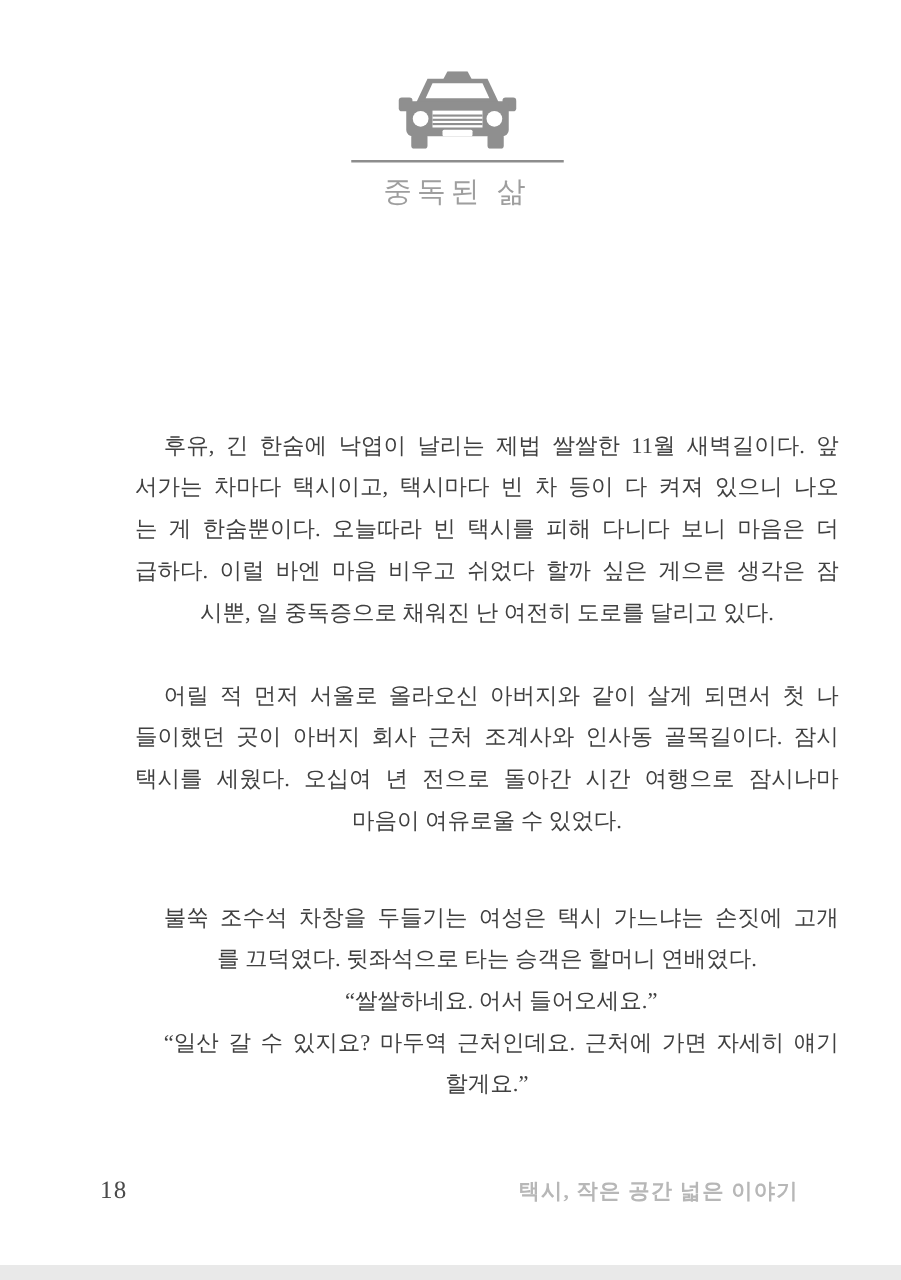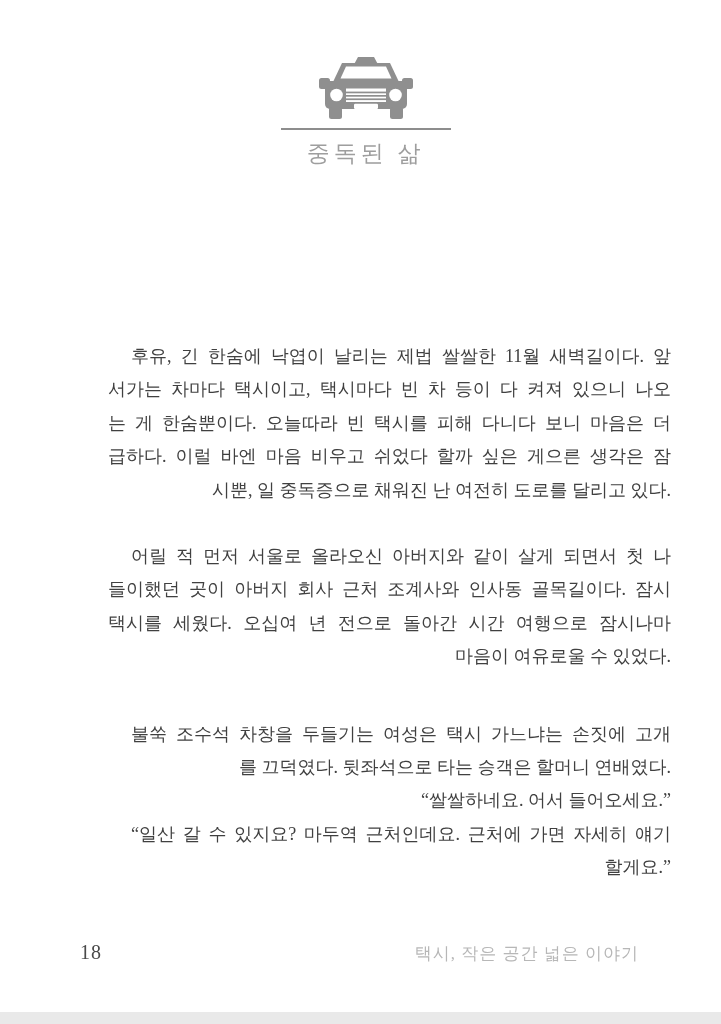--- a/index.html
+++ b/index.html
@@ -39,21 +39,21 @@
     left:80px;
     width:563px;
     color:#404040;
     font-size:18px;
     line-height:33.4px;
     margin-left:28px;
   }
   .para{margin:0;}
   .para.gap1{margin-top:33px;}
   .para.gap2{margin-top:44px;}
-  .line{display:block;text-align:right;}
+  .line{display:block;text-align:center;}
   .line.j{text-align:justify;text-align-last:justify;}
   .line.indent{padding-left:23px;}
   
   .footer{
     position:absolute;
     top:941px;
     left:80px;
     right:80px;
     display:flex;
     justify-content:space-between;
@@ -63,20 +63,21 @@
   .page-number{
     font-size:20px;
     color:#4a4a4a;
     letter-spacing:1px;
   }
   .book-title{
     font-size:17px;
     color:#b7b7b7;
     letter-spacing:1px;
     margin-right:12px;
+    font-weight:bold;
   }
 </style>
 </head>
 <body>
 
 <div class="page">
 
   <div class="chapter-head">
     <svg class="taxi-svg" viewBox="0 0 100 62" aria-hidden="true">
       <g fill="#8f8f8f">

